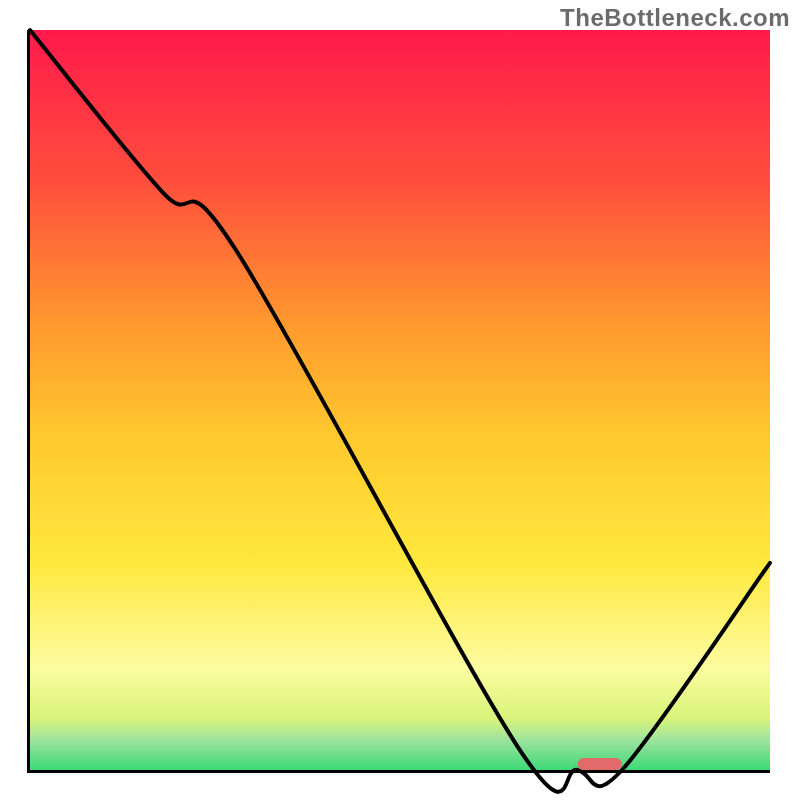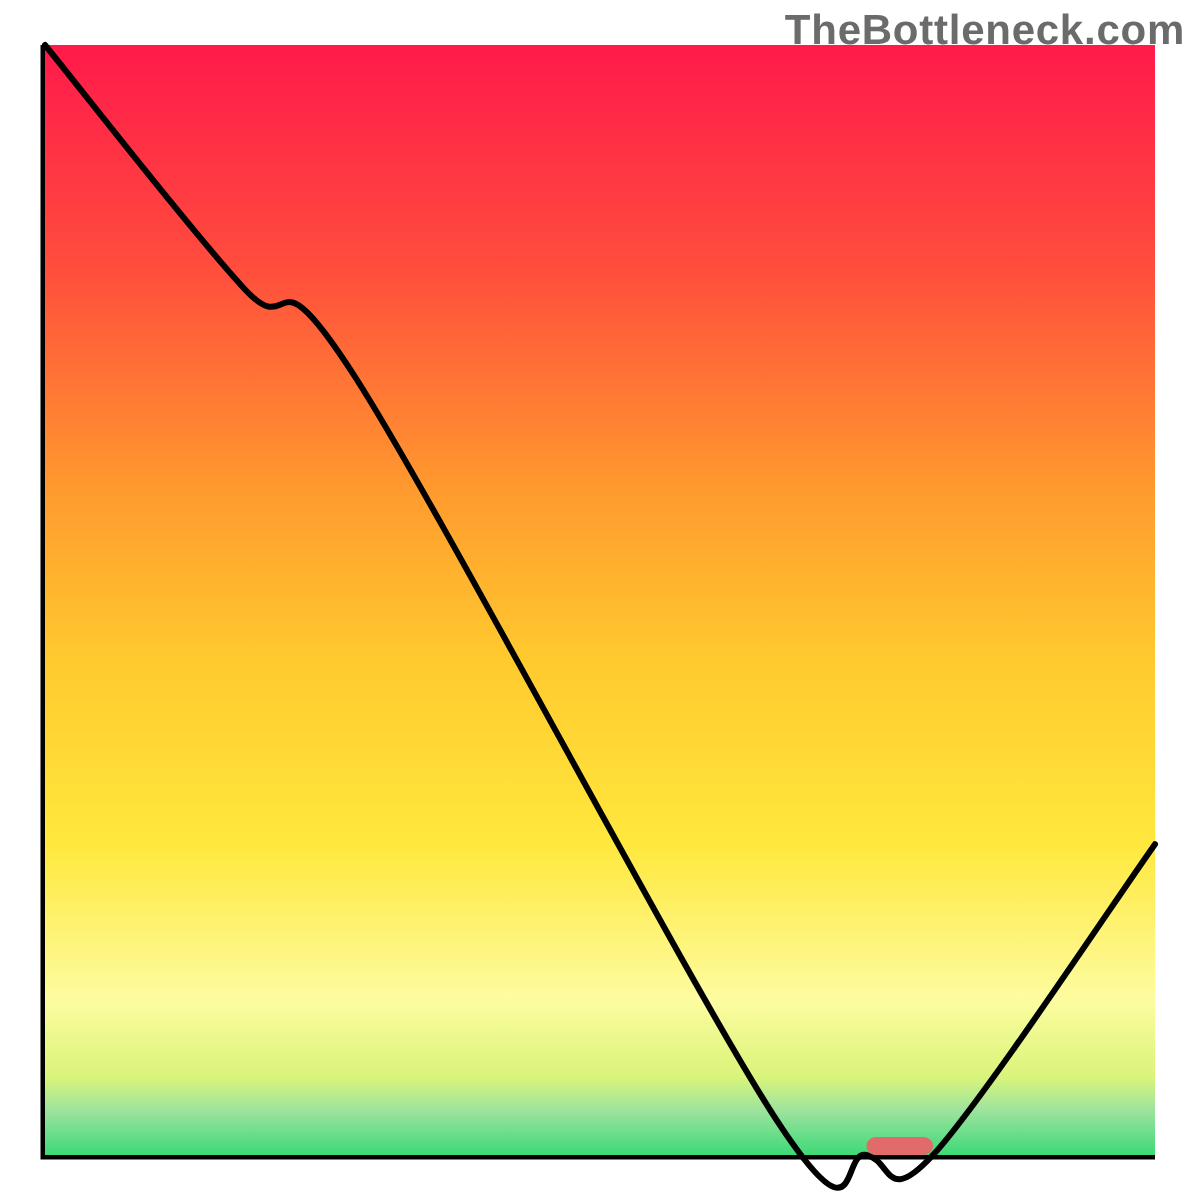--- a/index.html
+++ b/index.html
@@ -13,21 +13,21 @@
   .stage {
     position: relative;
     width: 800px;
     height: 800px;
   }
   .watermark {
     position: absolute;
     top: 4px;
     right: 10px;
     font-family: Arial, Helvetica, sans-serif;
-    font-size: 28px;
+    font-size: 24px;
     font-weight: 600;
     color: #6b6b6b;
     letter-spacing: 0.5px;
   }
   .gradient-area {
     position: absolute;
     left: 30px;
     top: 30px;
     width: 740px;   
     height: 740px;  

